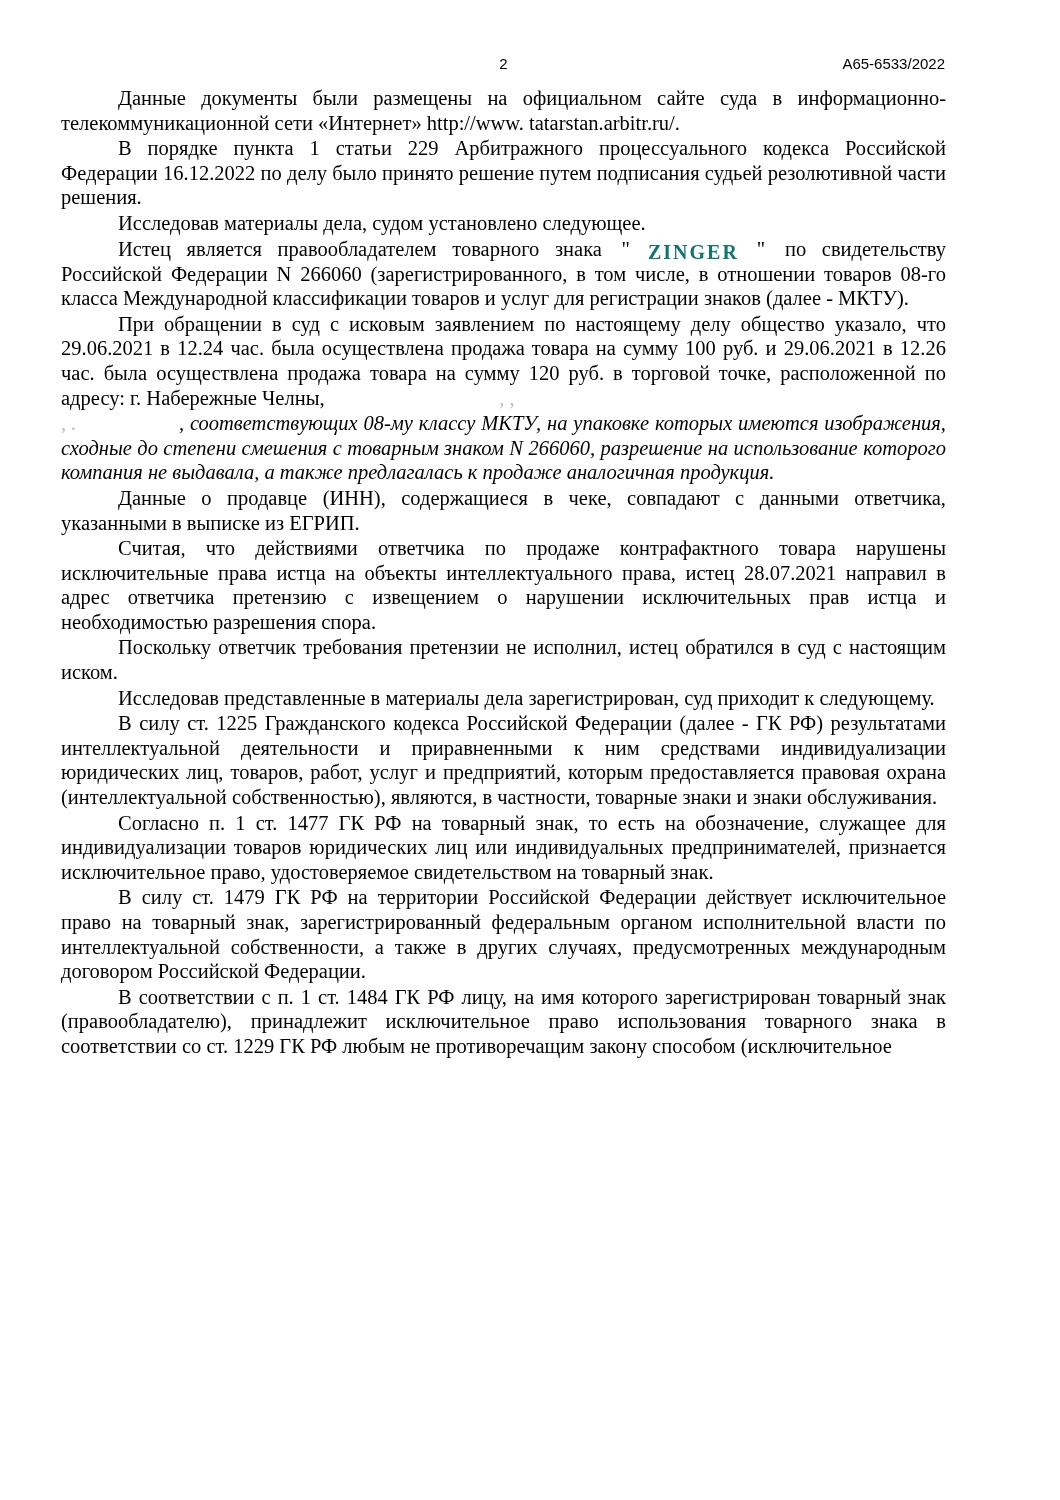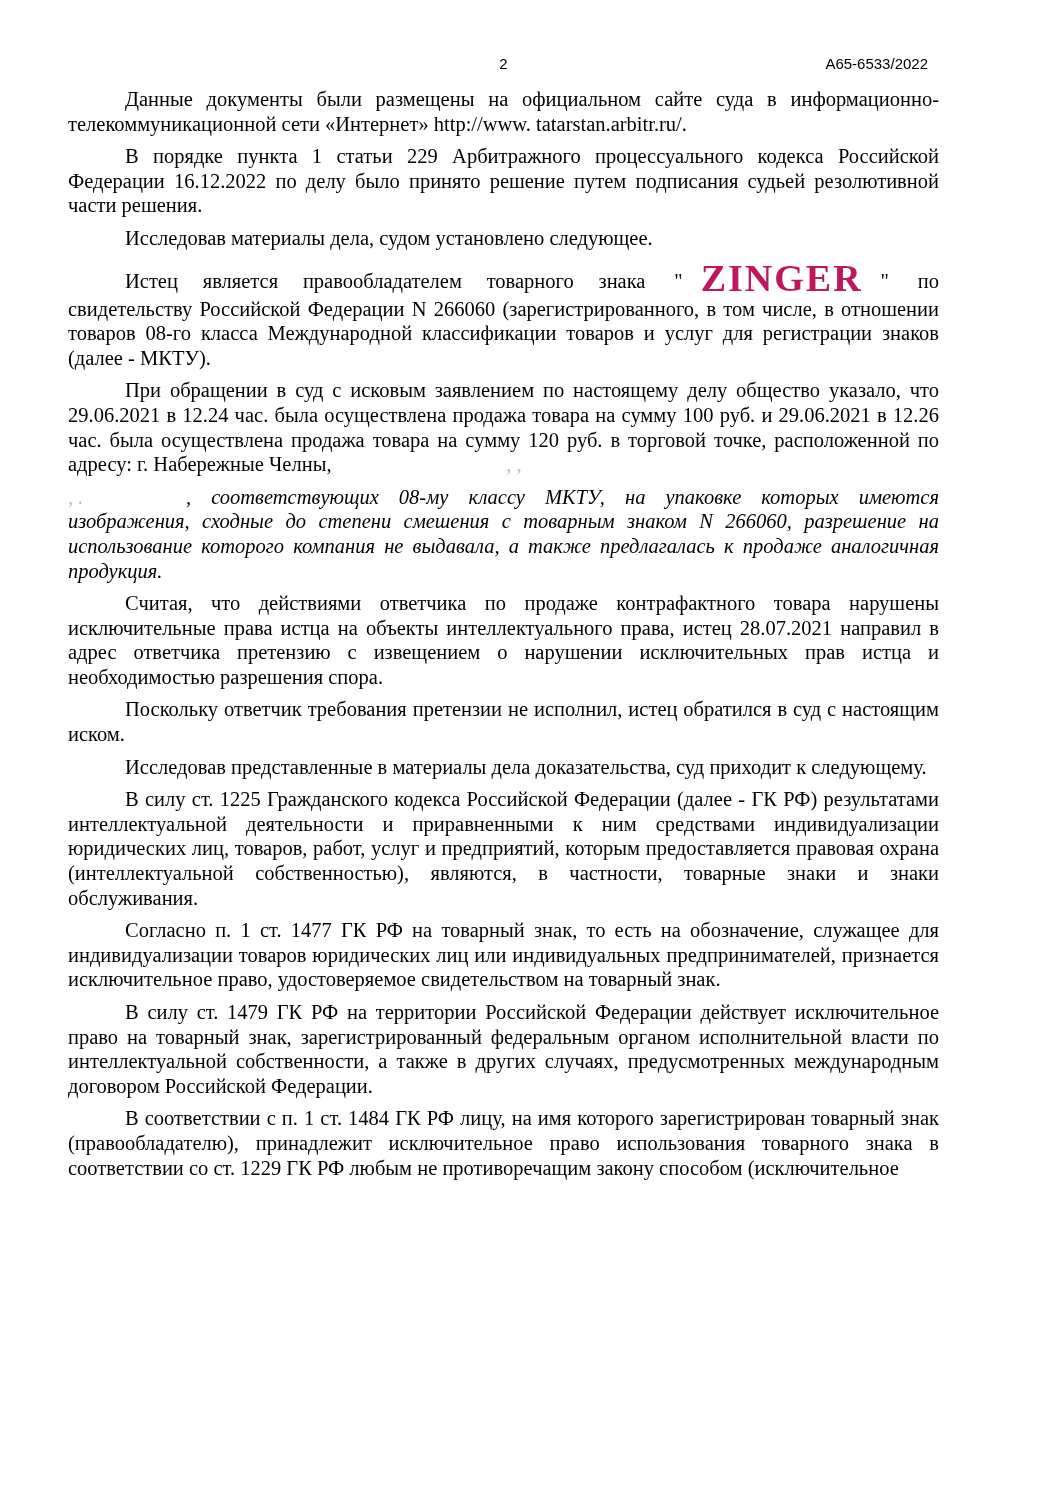--- a/index.html
+++ b/index.html
@@ -26,37 +26,37 @@
     color: #000000;
   }
   .page-num {
     position: absolute;
     left: 50%;
     transform: translateX(-50%);
     top: 0;
   }
   .case-num {
     position: absolute;
-    right: 19px;
+    right: 2px;
     top: 0;
     margin-left: 25px;
   }
   .para {
-    margin: 8px;
+    margin: 1px;
     text-align: justify;
     text-indent: 57px;
   }
   .para.cont { text-indent: 0; font-style: italic; }
   .trademark {
     font-family: "Liberation Serif", serif;
     font-weight: 700;
-    font-size: 38px;
+    font-size: 20px;
     letter-spacing: 2px;
     line-height: 1;
-    color: #be185d;
+    color: #0f766e;
     margin: 0 14px;
     vertical-align: -3px;
     white-space: nowrap;
   }
   .tm-quote { padding: 0 4px; }
   .gap-end {
     display: inline-block;
     width: 190px;
     text-align: right;
     text-indent: 0;
@@ -82,21 +82,22 @@
   <p class="para">Данные документы были размещены на официальном сайте суда в информационно-телекоммуникационной сети «Интернет» http://www. tatarstan.arbitr.ru/.</p>
   <p class="para">В порядке пункта 1 статьи 229 Арбитражного процессуального кодекса Российской Федерации 16.12.2022 по делу было принято решение путем подписания судьей резолютивной части решения.</p>
   <p class="para">Исследовав материалы дела, судом установлено следующее.</p>
 
   <p class="para"><span>Истец является правообладателем товарного знака </span><span class="tm-quote">"</span><span class="trademark">ZINGER</span><span class="tm-quote">"</span><span> по свидетельству Российской Федерации N 266060 (зарегистрированного, в том числе, в отношении товаров 08-го класса Международной классификации товаров и услуг для регистрации знаков (далее - МКТУ).</span></p>
 
   <p class="para"><span>При обращении в суд с исковым заявлением по настоящему делу общество указало, что 29.06.2021 в 12.24 час. была осуществлена продажа товара на сумму 100 руб. и 29.06.2021 в 12.26 час. была осуществлена продажа товара на сумму 120 руб. в торговой точке, расположенной по адресу: г. Набережные Челны,</span><span class="gap-end"><span class="faint">, ,</span></span></p>
 
   <p class="para cont"><span class="gap-start"><span class="faint">, .</span></span><span>, соответствующих 08-му классу МКТУ, на упаковке которых имеются изображения, сходные до степени смешения с товарным знаком N 266060, разрешение на использование которого компания не выдавала, а также предлагалась к продаже аналогичная продукция.</span></p>
 
+  <p class="para">Данные о продавце (ИНН), содержащиеся в чеке, совпадают с данными ответчика, указанными в выписке из ЕГРИП.</p>
   <p class="para">Считая, что действиями ответчика по продаже контрафактного товара нарушены исключительные права истца на объекты интеллектуального права, истец 28.07.2021 направил в адрес ответчика претензию с извещением о нарушении исключительных прав истца и необходимостью разрешения спора.</p>
   <p class="para">Поскольку ответчик требования претензии не исполнил, истец обратился в суд с настоящим иском.</p>
-  <p class="para">Исследовав представленные в материалы дела доказательства, суд приходит к следующему.</p>
+  <p class="para">Исследовав представленные в материалы дела зарегистрирован, суд приходит к следующему.</p>
   <p class="para">В силу ст. 1225 Гражданского кодекса Российской Федерации (далее - ГК РФ) результатами интеллектуальной деятельности и приравненными к ним средствами индивидуализации юридических лиц, товаров, работ, услуг и предприятий, которым предоставляется правовая охрана (интеллектуальной собственностью), являются, в частности, товарные знаки и знаки обслуживания.</p>
   <p class="para">Согласно п. 1 ст. 1477 ГК РФ на товарный знак, то есть на обозначение, служащее для индивидуализации товаров юридических лиц или индивидуальных предпринимателей, признается исключительное право, удостоверяемое свидетельством на товарный знак.</p>
   <p class="para">В силу ст. 1479 ГК РФ на территории Российской Федерации действует исключительное право на товарный знак, зарегистрированный федеральным органом исполнительной власти по интеллектуальной собственности, а также в других случаях, предусмотренных международным договором Российской Федерации.</p>
   <p class="para">В соответствии с п. 1 ст. 1484 ГК РФ лицу, на имя которого зарегистрирован товарный знак (правообладателю), принадлежит исключительное право использования товарного знака в соответствии со ст. 1229 ГК РФ любым не противоречащим закону способом (исключительное</p>
 
 </div>
 
 </body></html>

